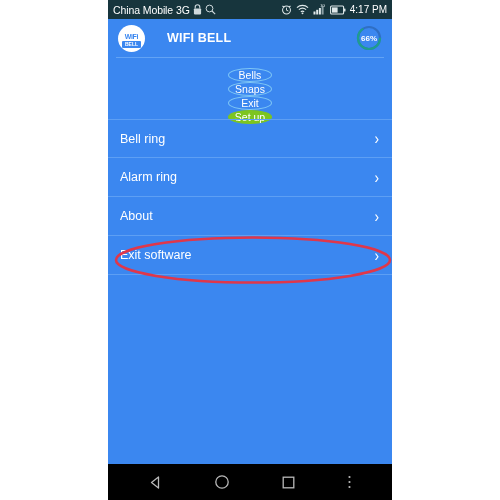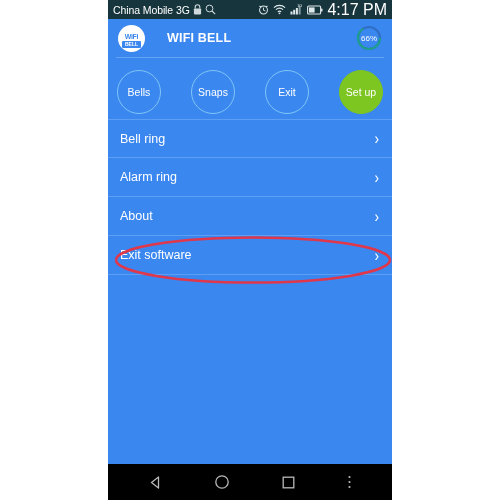--- a/index.html
+++ b/index.html
@@ -35,21 +35,21 @@
     color: #ffffff;
   }
   .sb-carrier {
     font-size: 10.5px;
     letter-spacing: -0.1px;
     white-space: nowrap;
     color: #ffffff;
   }
   .sb-left { display: flex; align-items: center; gap: 3px; }
   .sb-right { display: flex; align-items: center; gap: 4px; margin-left: auto; }
-  .sb-time { font-size: 16px; color: #ffffff; white-space: nowrap; }
+  .sb-time { font-size: 10px; color: #ffffff; white-space: nowrap; }
   .sb-ico { display: block; }
 
   
   .appbar {
     position: absolute; left: 0; top: 19px;
     width: 284px; height: 38px;
     display: flex; align-items: center;
     padding: 0 10px;
     box-sizing: border-box;
     gap: 12px;
@@ -81,37 +81,38 @@
   .battery-badge {
     margin-left: auto;
     position: relative;
     width: 26px; height: 26px;
   }
   .battery-badge svg { position: absolute; left: 0; top: 0; }
   .battery-pct {
     position: absolute; left: 0; top: 0;
     width: 26px; height: 26px;
     display: flex; align-items: center; justify-content: center;
-    font-size: 8px; color: #ffffff; font-weight: normal;
+    font-size: 8px; color: #ffffff; font-weight: bold;
   }
 
   .hdr-divider {
     position: absolute; left: 8px; top: 57px;
     width: 268px; height: 1px;
     background: #62a3f5;
   }
 
   
   .circle-row {
     position: absolute; left: 0; top: 68px;
     width: 284px; height: 48px;
     display: flex; align-items: center;
     justify-content: space-between;
     padding: 0 9px;
     box-sizing: border-box;
+    flex-direction: column;
   }
   .circ {
     width: 44px; height: 44px; border-radius: 50%;
     border: 1.3px solid #7ec6f5;
     display: flex; align-items: center; justify-content: center;
     box-sizing: border-box;
     background: transparent;
   }
   .circ span { color: #ffffff; font-size: 10.5px; }
   .circ.active {

